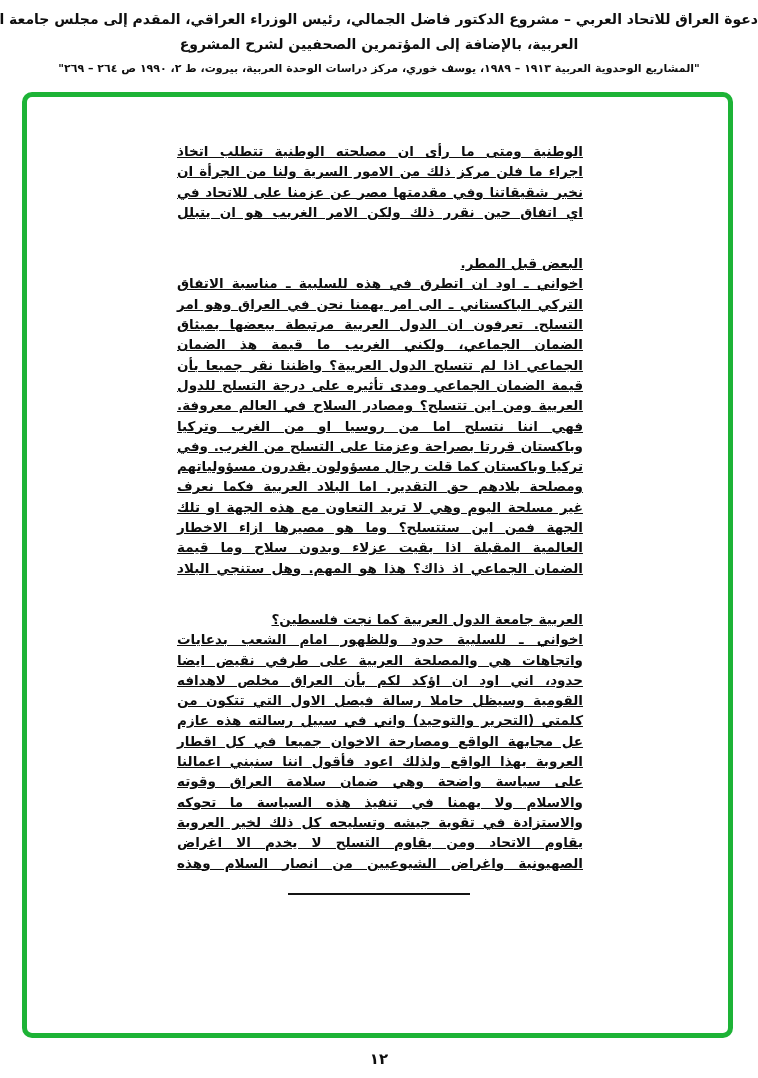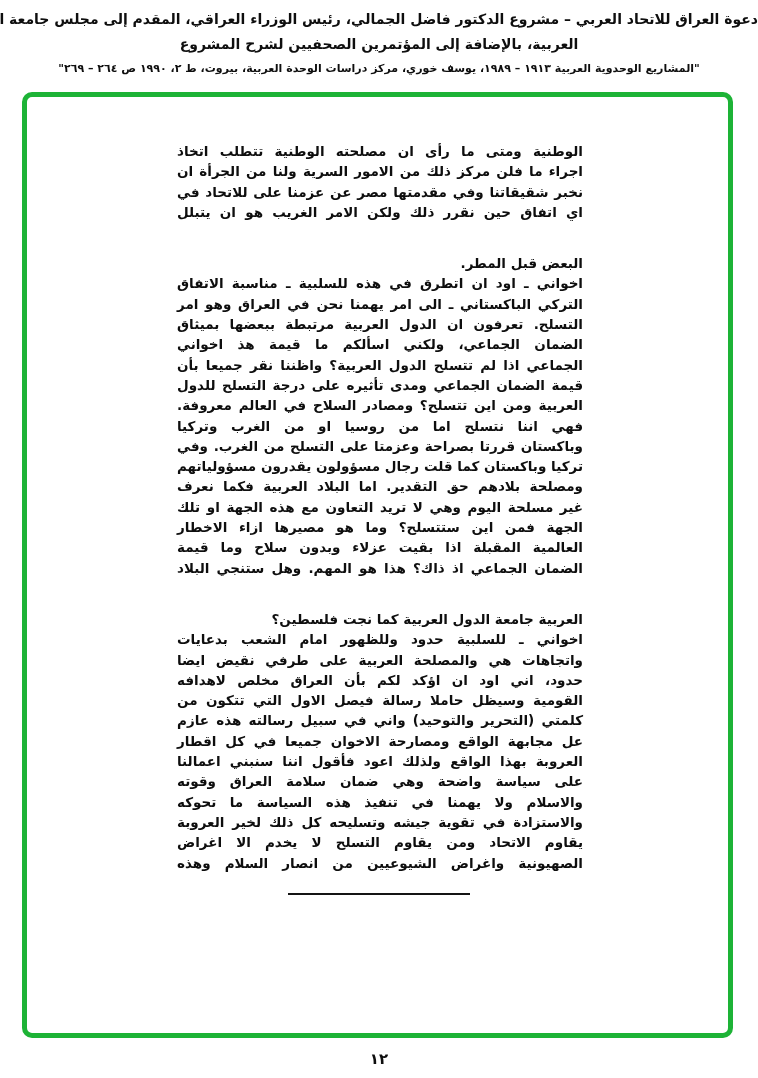--- a/index.html
+++ b/index.html
@@ -45,20 +45,21 @@
   }
   .body-text {
     position: absolute;
     top: 141px;
     left: 177px;
     width: 406px;
     direction: rtl;
     font-weight: 700;
     font-size: 13.5px;
     line-height: 20.3px;
+    text-decoration: underline;
   }
   .line {
     text-align: justify;
     text-align-last: justify;
     text-justify: inter-word;
   }
   .line.para-end {
     text-align: right;
     text-align-last: right;
     margin-top: 31px;
@@ -96,21 +97,21 @@
 
   <div class="body-text">
       <div class="line">الوطنية ومتى ما رأى ان مصلحته الوطنية تتطلب اتخاذ</div>
       <div class="line">اجراء ما فلن مركز ذلك من الامور السرية ولنا من الجرأة ان</div>
       <div class="line">نخبر شقيقاتنا وفي مقدمتها مصر عن عزمنا على للاتحاد في</div>
       <div class="line">اي اتفاق حين نقرر ذلك ولكن الامر الغريب هو ان يتبلل</div>
       <div class="line para-end">البعض قبل المطر.</div>
       <div class="line">اخواني ـ اود ان اتطرق في هذه للسلبية ـ مناسبة الاتفاق</div>
       <div class="line">التركي الباكستاني ـ الى امر يهمنا نحن في العراق وهو امر</div>
       <div class="line">التسلح. تعرفون ان الدول العربية مرتبطة ببعضها بميثاق</div>
-      <div class="line">الضمان الجماعي، ولكني اسألكم ما قيمة هذ اخواني</div>
+      <div class="line">الضمان الجماعي، ولكني الغريب ما قيمة هذ الضمان</div>
       <div class="line">الجماعي اذا لم تتسلح الدول العربية؟ واظننا نقر جميعا بأن</div>
       <div class="line">قيمة الضمان الجماعي ومدى تأثيره على درجة التسلح للدول</div>
       <div class="line">العربية ومن اين تتسلح؟ ومصادر السلاح في العالم معروفة.</div>
       <div class="line">فهي اننا نتسلح اما من روسيا او من الغرب وتركيا</div>
       <div class="line">وباكستان قررتا بصراحة وعزمتا على التسلح من الغرب. وفي</div>
       <div class="line">تركيا وباكستان كما قلت رجال مسؤولون يقدرون مسؤولياتهم</div>
       <div class="line">ومصلحة بلادهم حق التقدير. اما البلاد العربية فكما نعرف</div>
       <div class="line">غير مسلحة اليوم وهي لا تريد التعاون مع هذه الجهة او تلك</div>
       <div class="line">الجهة فمن اين ستتسلح؟ وما هو مصيرها ازاء الاخطار</div>
       <div class="line">العالمية المقبلة اذا بقيت عزلاء وبدون سلاح وما قيمة</div>

